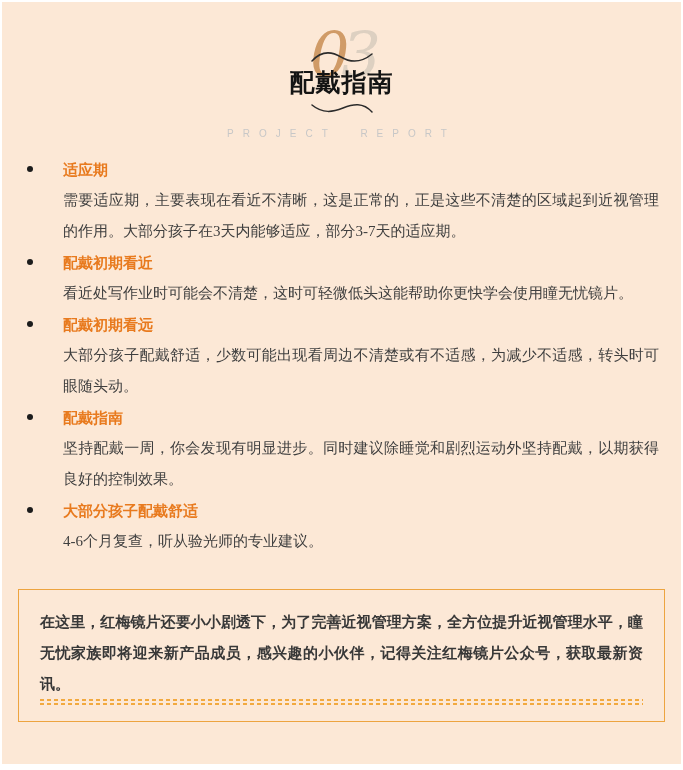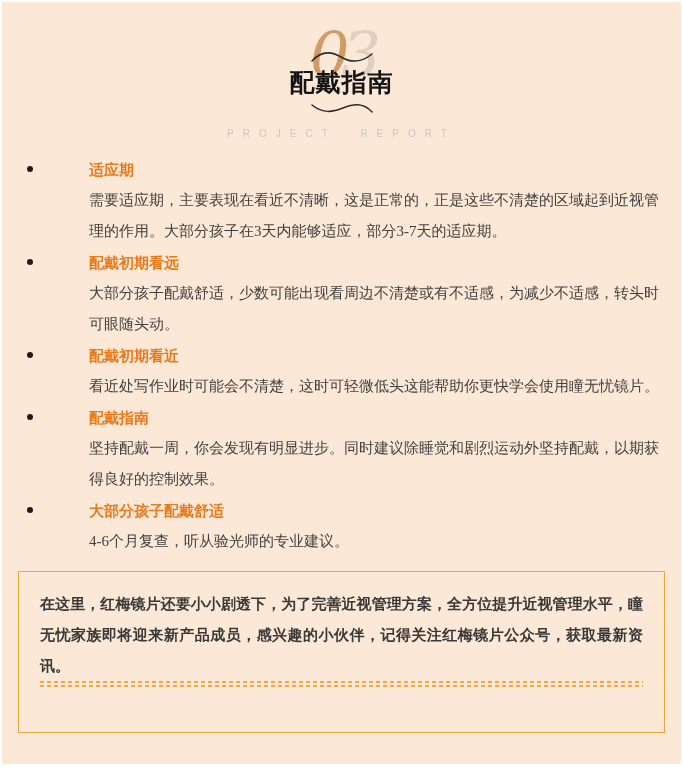--- a/index.html
+++ b/index.html
@@ -43,42 +43,42 @@
     position: absolute; top: 90px; left: 0; right: 0;
     text-align: center;
     font-size: 10px; color: #c7c7c7;
     letter-spacing: 9px; word-spacing: 12px;
     font-weight: 500;
     margin-top: 36px;
   }
 
   
   .list { padding: 0 22px 0 0; }
-  .item { position: relative; padding-left: 87px; }
+  .item { position: relative; padding-left: 61px; }
   .bullet {
     position: absolute; left: 25px; top: 12px;
     width: 6px; height: 6px; border-radius: 50%;
     background: #1c1c1c;
   }
   .item-heading {
     font-size: 15px; font-weight: bold; color: #e87a1e;
     line-height: 31px;
   }
   .item-body {
     font-size: 15px; color: #3f3f3f;
     line-height: 31px; margin: 0;
     text-align: justify;
     font-family: Liberation Serif, serif;
   }
 
   
   .notice {
     box-sizing: border-box;
-    margin: 14px 16px 0 16px;
-    height: 162px;
+    margin: 32px 16px 0 16px;
+    height: 133px;
     border: 1px solid #eda43f;
     padding: 16px 21px 0 21px;
   }
   .notice-text {
     font-size: 15px; font-weight: bold; color: #383838;
     line-height: 31px; margin: 0;
     text-align: justify;
   }
   .dotted-divider { height: 8px; margin-top: 0; }
   .dotted-divider .row {
@@ -115,28 +115,28 @@
   <div class="list">
 
     <div class="item">
       <span class="bullet"></span>
       <div class="item-heading">适应期</div>
       <p class="item-body">需要适应期，主要表现在看近不清晰，这是正常的，正是这些不清楚的区域起到近视管理的作用。大部分孩子在3天内能够适应，部分3-7天的适应期。</p>
     </div>
 
     <div class="item">
       <span class="bullet"></span>
-      <div class="item-heading">配戴初期看远</div>
-      <p class="item-body">大部分孩子配戴舒适，少数可能出现看周边不清楚或有不适感，为减少不适感，转头时可眼随头动。</p>
+      <div class="item-heading">配戴初期看近</div>
+      <p class="item-body">看近处写作业时可能会不清楚，这时可轻微低头这能帮助你更快学会使用瞳无忧镜片。</p>
     </div>
 
     <div class="item">
       <span class="bullet"></span>
-      <div class="item-heading">配戴初期看近</div>
-      <p class="item-body">看近处写作业时可能会不清楚，这时可轻微低头这能帮助你更快学会使用瞳无忧镜片。</p>
+      <div class="item-heading">配戴初期看远</div>
+      <p class="item-body">大部分孩子配戴舒适，少数可能出现看周边不清楚或有不适感，为减少不适感，转头时可眼随头动。</p>
     </div>
 
     <div class="item">
       <span class="bullet"></span>
       <div class="item-heading">配戴指南</div>
       <p class="item-body">坚持配戴一周，你会发现有明显进步。同时建议除睡觉和剧烈运动外坚持配戴，以期获得良好的控制效果。</p>
     </div>
 
     <div class="item">
       <span class="bullet"></span>

